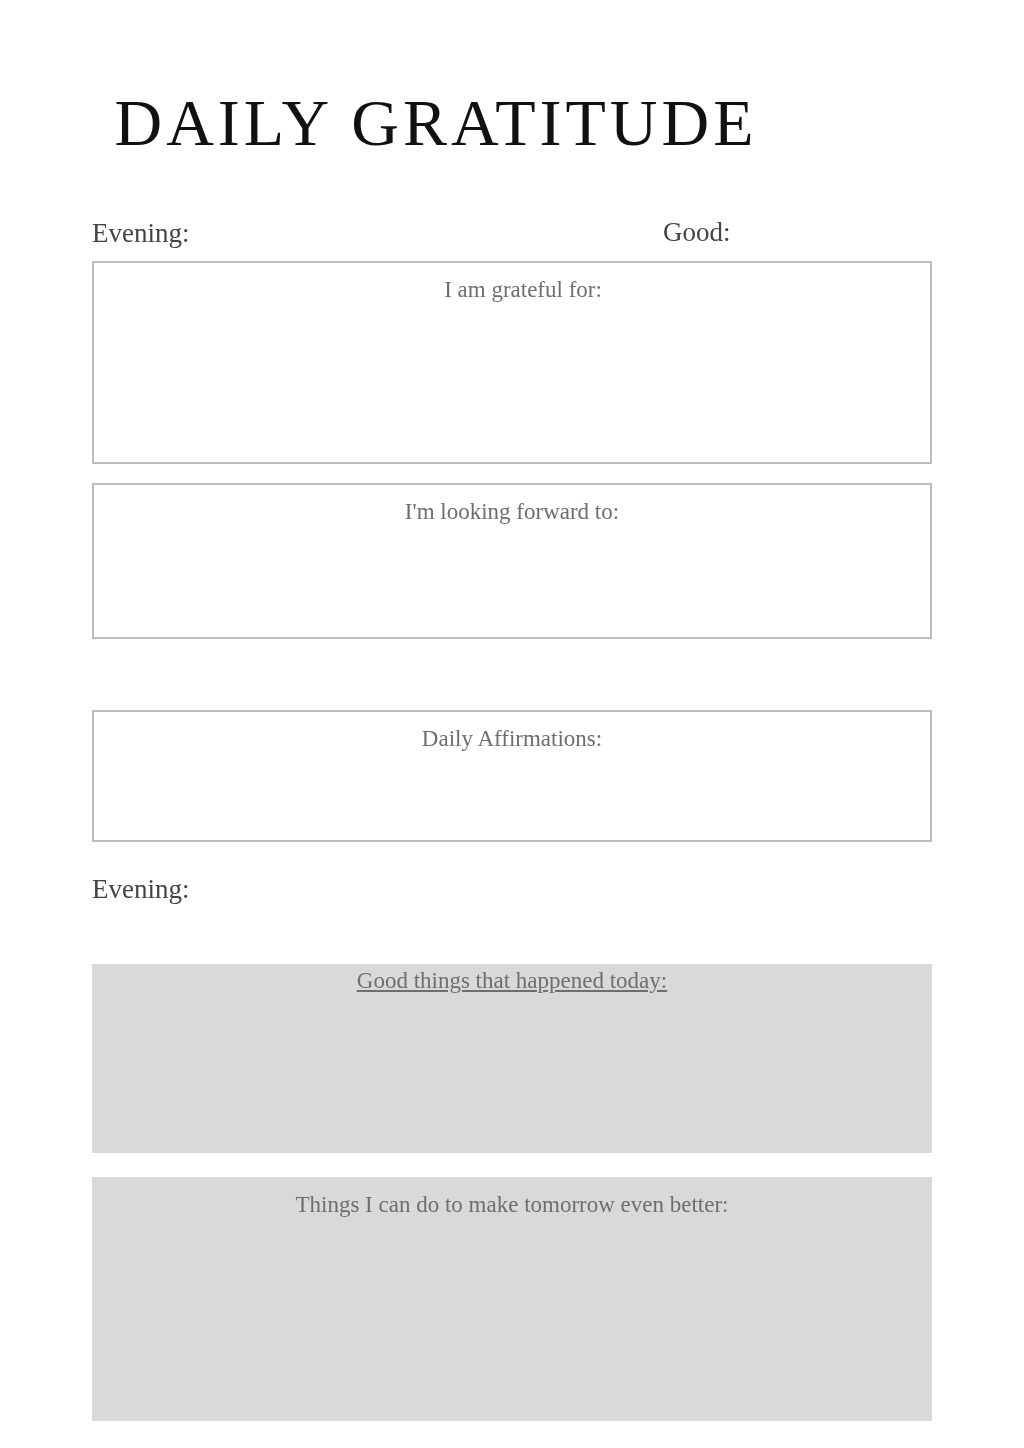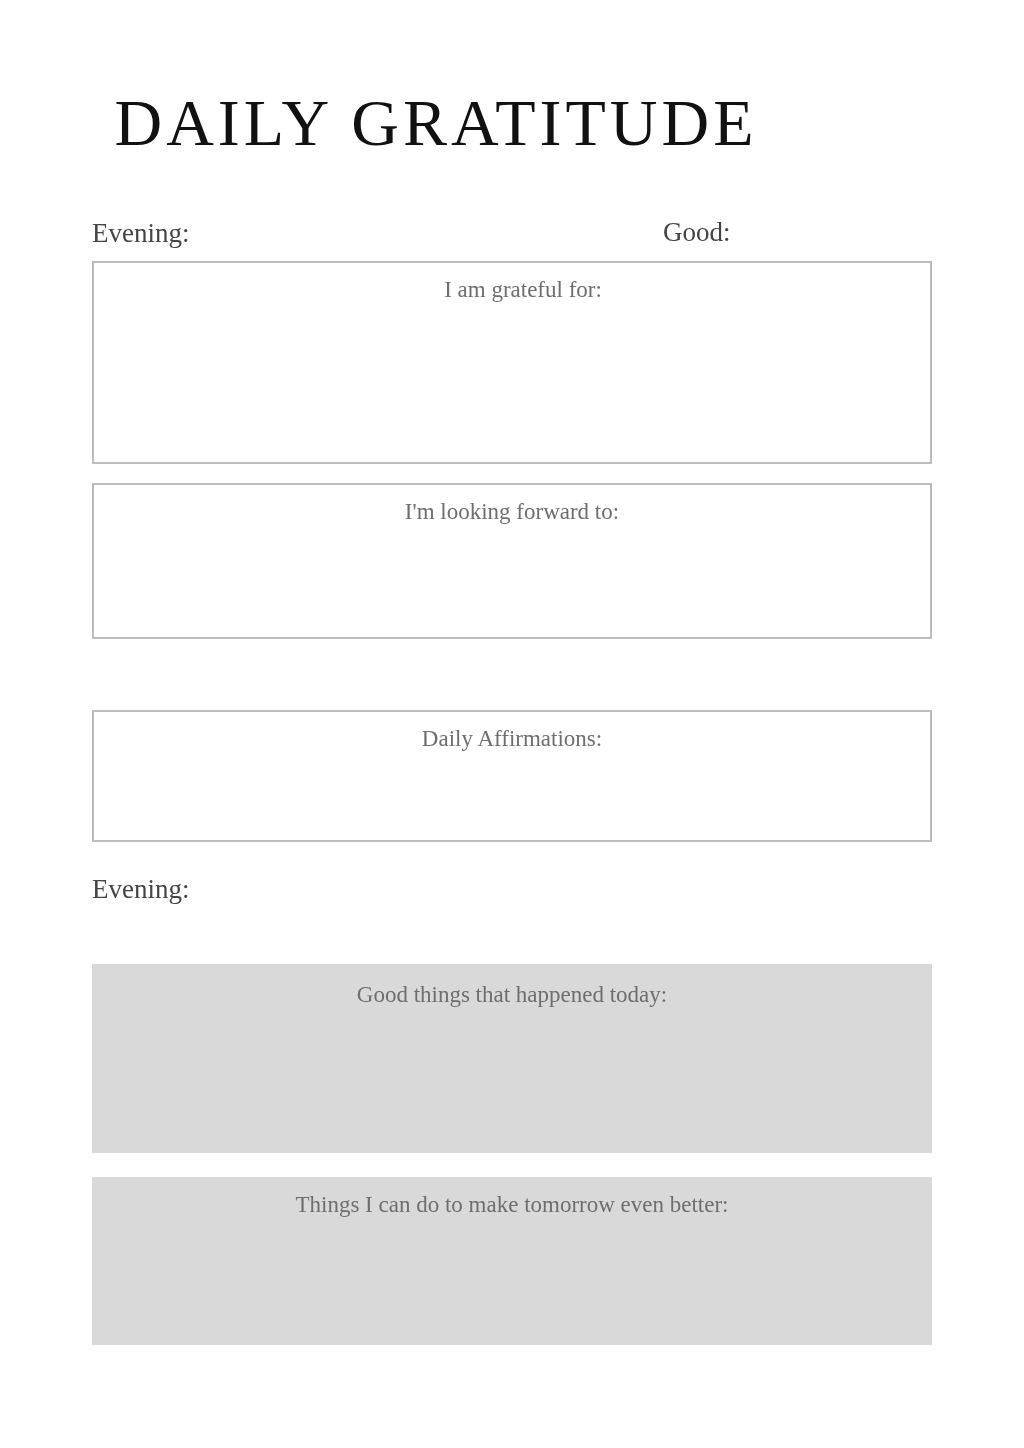--- a/index.html
+++ b/index.html
@@ -27,18 +27,18 @@
   <span class="box-label" style="margin-top:14px;">I'm looking forward to:</span>
 </div>
 
 <div class="box outlined" style="top:710px; height:132px;">
   <span class="box-label" style="margin-top:14px;">Daily Affirmations:</span>
 </div>
 
 <div class="section-label" style="left:92px; top:874px;">Evening:</div>
 
 <div class="box filled" style="top:964px; height:189px;">
-  <span class="box-label" style="padding-top:18px;">Good things that happened today:</span>
+  <span class="box-label" style="padding-top:4px;text-decoration:underline;">Good things that happened today:</span>
 </div>
 
-<div class="box filled" style="top:1177px; height:168px;">
+<div class="box filled" style="top:1177px; height:244px;">
   <span class="box-label" style="padding-top:15px;">Things I can do to make tomorrow even better:</span>
 </div>
 
 </body></html>

